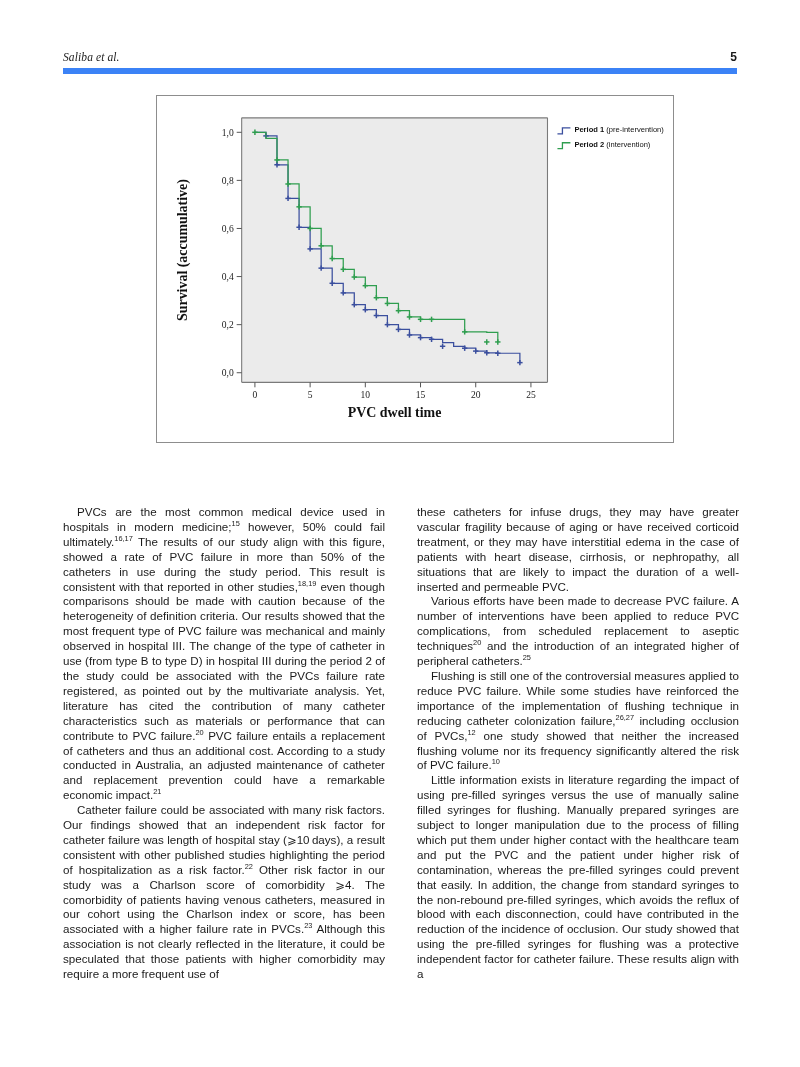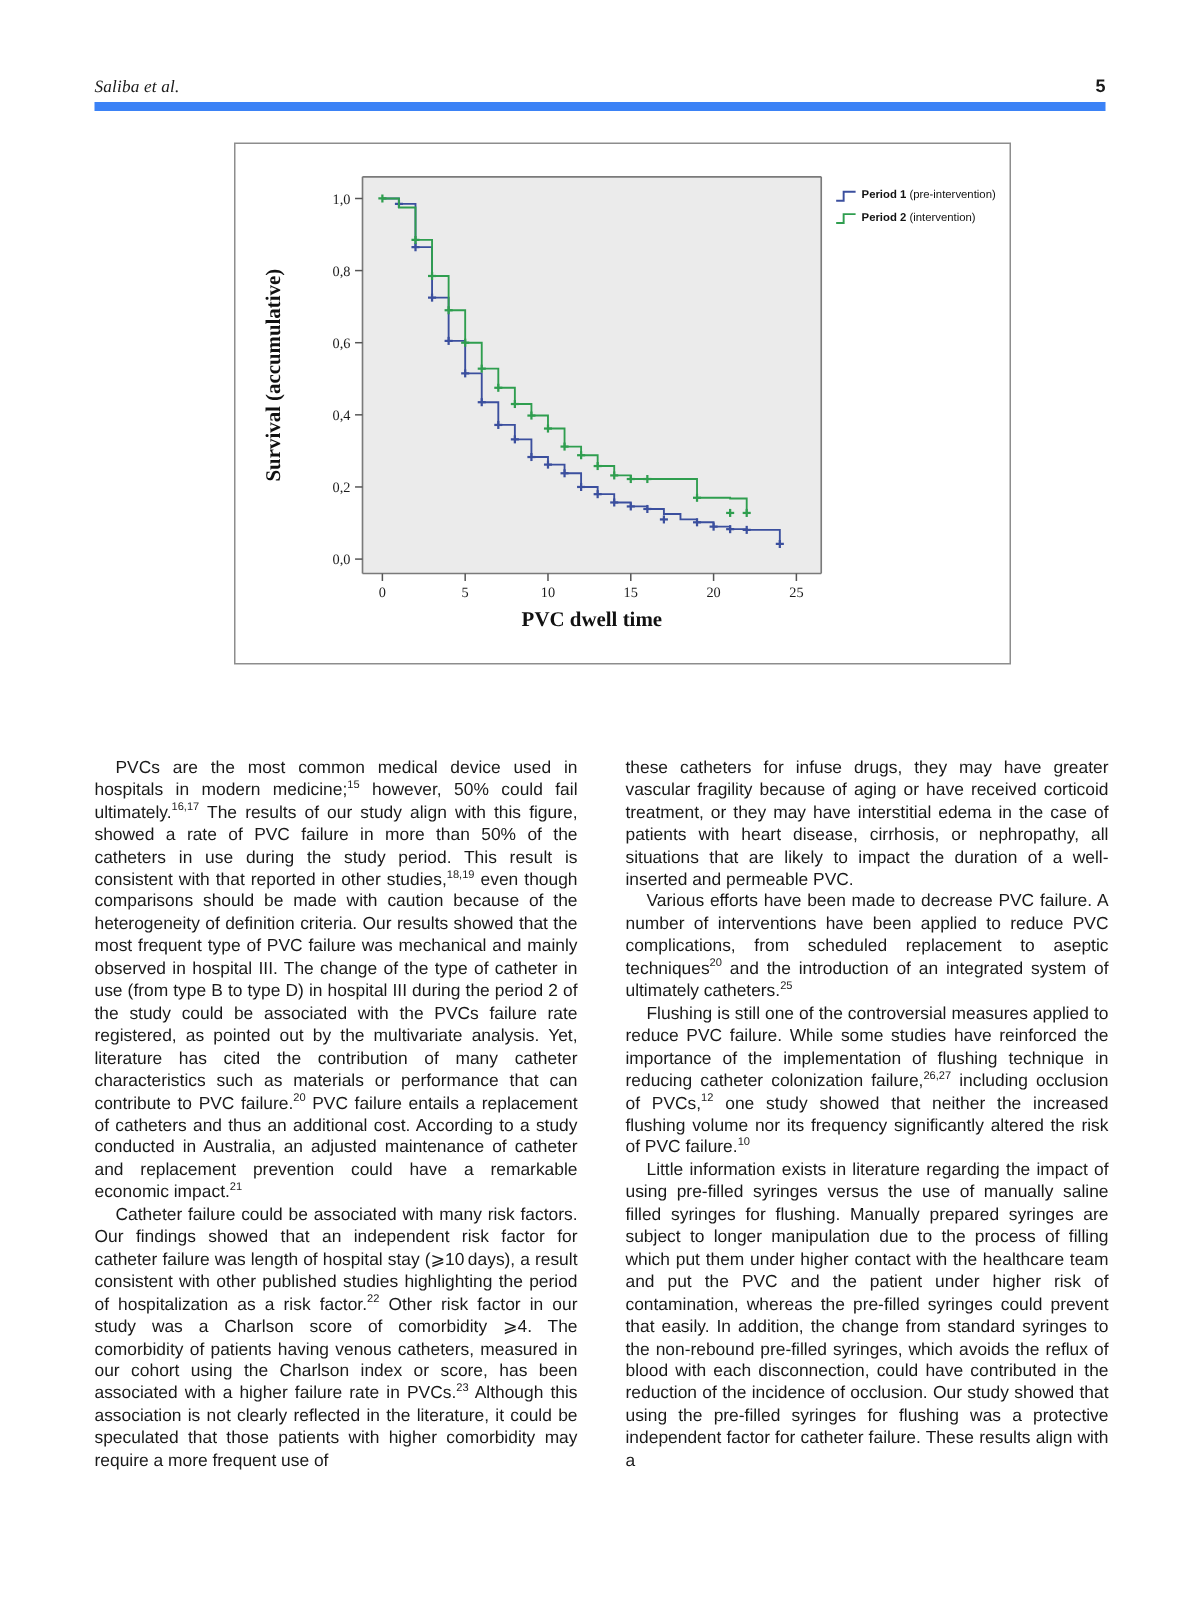--- a/index.html
+++ b/index.html
@@ -276,19 +276,19 @@
   </div>
 
 
   <div class="cols">
     <div class="col" id="col-left">
         <p class="bt ind"><span>PVCs are the most common medical device used in hospitals in modern medicine;</span><sup>15</sup><span> however, 50% could fail ultimately.</span><sup>16,17</sup><span> The results of our study align with this figure, showed a rate of PVC failure in more than 50% of the catheters in use during the study period. This result is consistent with that reported in other studies,</span><sup>18,19</sup><span> even though comparisons should be made with caution because of the heterogeneity of definition criteria. Our results showed that the most frequent type of PVC failure was mechanical and mainly observed in hospital III. The change of the type of catheter in use (from type B to type D) in hospital III during the period 2 of the study could be associated with the PVCs failure rate registered, as pointed out by the multivariate analysis. Yet, literature has cited the contribution of many catheter characteristics such as materials or performance that can contribute to PVC failure.</span><sup>20</sup><span> PVC failure entails a replacement of catheters and thus an additional cost. According to a study conducted in Australia, an adjusted maintenance of catheter and replacement prevention could have a remarkable economic impact.</span><sup>21</sup></p>
         <p class="bt ind"><span>Catheter failure could be associated with many risk factors. Our findings showed that an independent risk factor for catheter failure was length of hospital stay (⩾10 days), a result consistent with other published studies highlighting the period of hospitalization as a risk factor.</span><sup>22</sup><span> Other risk factor in our study was a Charlson score of comorbidity ⩾4. The comorbidity of patients having venous catheters, measured in our cohort using the Charlson index or score, has been associated with a higher failure rate in PVCs.</span><sup>23</sup><span> Although this association is not clearly reflected in the literature, it could be speculated that those patients with higher comorbidity may require a more frequent use of</span></p>
       </div>
     <div class="col" id="col-right">
         <p class="bt"><span>these catheters for infuse drugs, they may have greater vascular fragility because of aging or have received corticoid treatment, or they may have interstitial edema in the case of patients with heart disease, cirrhosis, or nephropathy, all situations that are likely to impact the duration of a well-inserted and permeable PVC.</span></p>
-        <p class="bt ind"><span>Various efforts have been made to decrease PVC failure. A number of interventions have been applied to reduce PVC complications, from scheduled replacement to aseptic techniques</span><sup>20</sup><span> and the introduction of an integrated system of ultimately catheters.</span><sup>25</sup></p>
+        <p class="bt ind"><span>Various efforts have been made to decrease PVC failure. A number of interventions have been applied to reduce PVC complications, from scheduled replacement to aseptic techniques</span><sup>20</sup><span> and the introduction of an integrated higher of peripheral catheters.</span><sup>25</sup></p>
         <p class="bt ind"><span>Flushing is still one of the controversial measures applied to reduce PVC failure. While some studies have reinforced the importance of the implementation of flushing technique in reducing catheter colonization failure,</span><sup>26,27</sup><span> including occlusion of PVCs,</span><sup>12</sup><span> one study showed that neither the increased flushing volume nor its frequency significantly altered the risk of PVC failure.</span><sup>10</sup></p>
         <p class="bt ind"><span>Little information exists in literature regarding the impact of using pre-filled syringes versus the use of manually saline filled syringes for flushing. Manually prepared syringes are subject to longer manipulation due to the process of filling which put them under higher contact with the healthcare team and put the PVC and the patient under higher risk of contamination, whereas the pre-filled syringes could prevent that easily. In addition, the change from standard syringes to the non-rebound pre-filled syringes, which avoids the reflux of blood with each disconnection, could have contributed in the reduction of the incidence of occlusion. Our study showed that using the pre-filled syringes for flushing was a protective independent factor for catheter failure. These results align with a</span></p>
       </div>
   </div>
 
 </div>
 
 </body></html>

